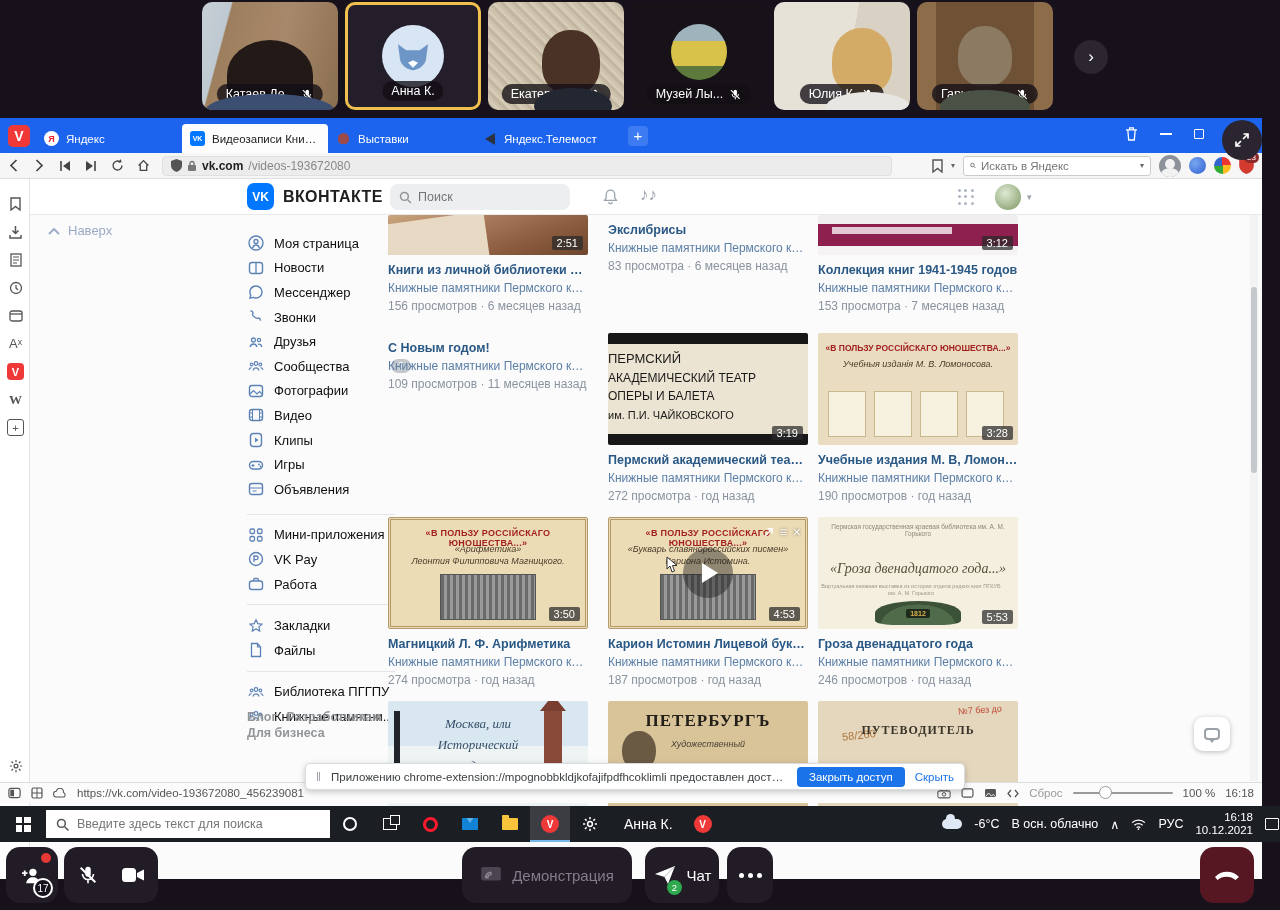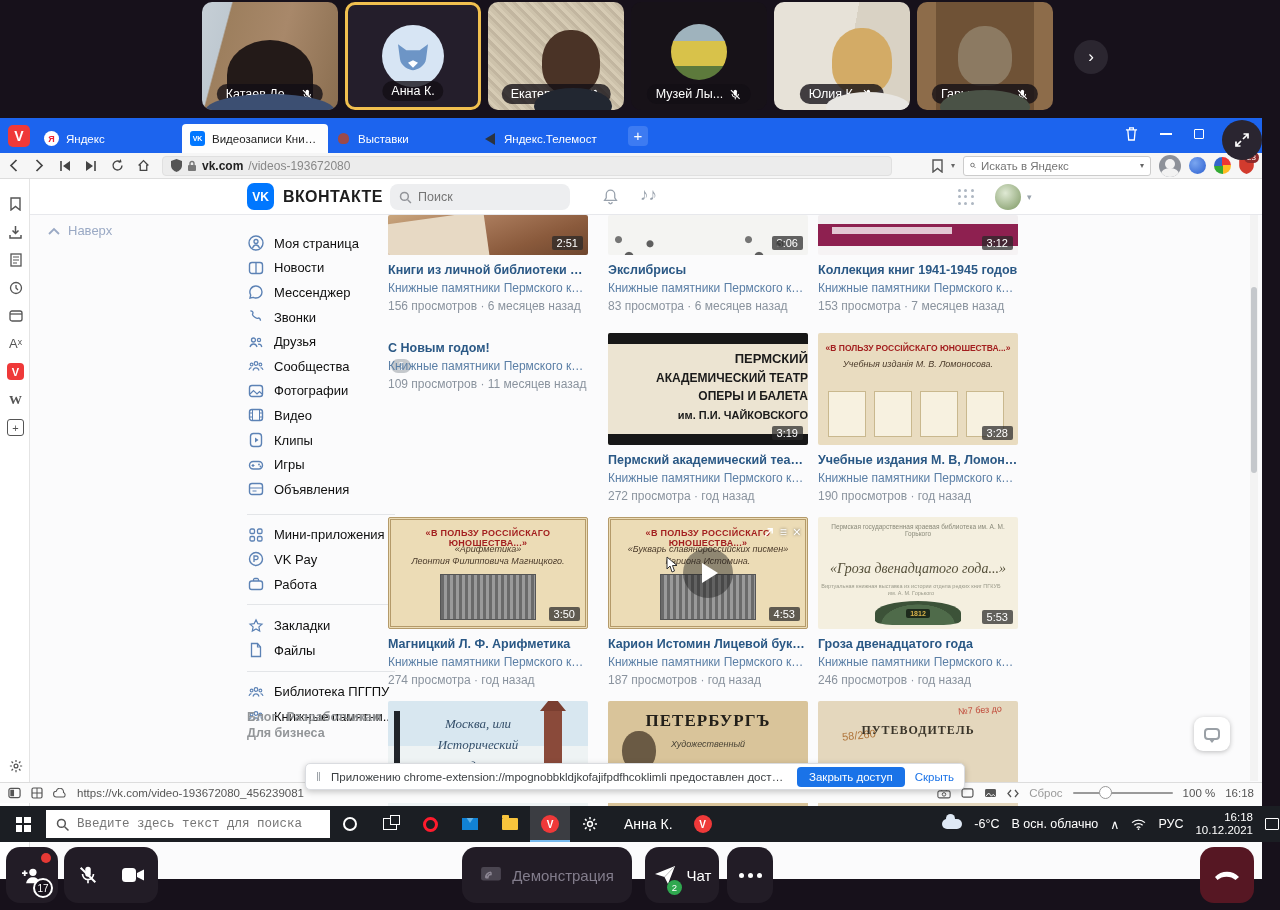--- a/index.html
+++ b/index.html
@@ -116,21 +116,21 @@
   .th-orn:before, .th-orn:after { content:""; position:absolute; bottom:-14px; width:70px; height:42px; background:radial-gradient(circle at 30% 70%,#3a3a3a 0 4px,transparent 5px),radial-gradient(circle at 60% 40%,#3a3a3a 0 3px,transparent 4px),radial-gradient(circle at 80% 80%,#555 0 5px,transparent 6px),radial-gradient(circle at 15% 30%,#555 0 3px,transparent 4px); opacity:.8; }
   .th-orn:before { left:0; } .th-orn:after { right:0; }
   .th-maroon { background:linear-gradient(180deg,#f1eef0 0 22%,#8e2050 22% 78%,#f6f3f4 78% 100%); }
   .th-maroon:before { content:""; position:absolute; left:14px; top:30%; width:120px; height:7px; background:rgba(255,255,255,.75); }
   .th-ny { background:linear-gradient(180deg,#efe9da 0 55%,#cdd8bc 55% 100%); }
   .th-ny:before { content:""; position:absolute; left:58px; bottom:18px; width:26px; height:40px; border-radius:40% 40% 20% 20%; background:#b8483c; }
   .th-ny:after { content:""; position:absolute; left:96px; bottom:16px; width:34px; height:20px; border-radius:50% 50% 30% 30%; background:#d7a43c; }
   .th-theater { background:#ece4d2; }
   .th-theater .bar { position:absolute; left:0; width:100%; height:11px; background:#171717; }
   .th-theater .bar.top { top:0; } .th-theater .bar.bot { bottom:0; }
-  .th-theater .tx { position:absolute; left:0; width:100%; text-align:right; color:#1a1a1a; font-weight:bold; }
+  .th-theater .tx { position:absolute; left:0; width:100%; text-align:left; color:#1a1a1a; font-weight:normal; }
   .th-lomo { background:#e9dcc0; }
   .th-lomo .pages { position:absolute; left:10px; bottom:8px; display:flex; gap:8px; }
   .th-lomo .pages i { width:38px; height:46px; background:#f7f1e0; border:1px solid #c9b88e; }
   .parch { background:#ecdcb6; border:3px double #b49a6a; }
   .parch .red { position:absolute; left:0; top:8px; width:100%; text-align:center; color:#a31f1f; font-weight:bold; font-size:9px; letter-spacing:.3px; }
   .parch .it { position:absolute; left:0; width:100%; text-align:center; color:#4a3a2a; font-style:italic; font-size:9px; }
   .parch .eng { position:absolute; left:50%; transform:translateX(-50%); bottom:6px; width:96px; height:46px; background:repeating-linear-gradient(90deg,#6a6a6a 0 3px,#9a9a9a 3px 6px); border:1px solid #555; }
   .th-groza { background:#f4efdf; }
   .th-groza .hdr { position:absolute; left:0; top:6px; width:100%; text-align:center; font-size:6.5px; color:#8a8a7a; }
   .th-groza .ttl { position:absolute; left:0; top:44px; width:100%; text-align:center; font-size:14px; font-style:italic; color:#55503a; font-family:"Liberation Serif","DejaVu Serif",serif; }
@@ -177,21 +177,21 @@
 
   #right-strip { position:absolute; left:1262px; top:118px; width:18px; height:685px; background:#17111b; }
   #expandbtn { position:absolute; left:1222px; top:120px; width:40px; height:40px; border-radius:50%; background:#2a2530; display:flex; align-items:center; justify-content:center; z-index:50; }
 
   
   #taskbar { position:absolute; left:0; top:806px; width:1280px; height:36px; background:#1b1e23; display:flex; align-items:center; color:#fff; }
   #startbtn { width:46px; height:36px; display:flex; align-items:center; justify-content:center; }
   .winlogo { width:15px; height:15px; display:grid; grid-template-columns:1fr 1fr; gap:2px; }
   .winlogo i { background:#fff; }
   #tb-search { width:284px; height:28px; background:#fff; display:flex; align-items:center; gap:8px; padding:0 10px; }
-  #tb-search input { border:0; outline:0; flex:1; font-size:12.5px; color:#7f1d1d; font-family:Liberation Mono, monospace; }
+  #tb-search input { border:0; outline:0; flex:1; font-size:12.5px; color:#7f1d1d; font-family:Liberation Sans, sans-serif; }
   .tbico { width:40px; height:36px; display:flex; align-items:center; justify-content:center; position:relative; }
   .tbico.active { background:rgba(255,255,255,.14); box-shadow:inset 0 -2px 0 #76b9ed; }
   .ring { width:14px; height:14px; border:2px solid #fff; border-radius:50%; }
   .ring.opera { border-color:#ff1b2d; width:15px; height:15px; border-width:3px; }
   .tview { width:14px; height:12px; border:1.5px solid #fff; position:relative; }
   .tview:after { content:""; position:absolute; right:-4px; top:-4px; width:8px; height:8px; border:1.5px solid #fff; background:#1b1e23; }
   .mailico { width:16px; height:12px; background:#1182d4; position:relative; overflow:hidden; }
   .mailico:before { content:""; position:absolute; left:0; top:-7px; width:16px; height:12px; background:#5fb2e8; transform:rotate(0deg); clip-path:polygon(0 0,50% 100%,100% 0); }
   .folder { width:16px; height:12px; background:#f8c43c; border-radius:1px; position:relative; }
   .folder:before { content:""; position:absolute; left:0; top:-3px; width:7px; height:3px; background:#f8c43c; border-radius:1px 1px 0 0; }
@@ -671,23 +671,20 @@
 
           <div class="vcard" style="left:0;top:0">
             <div class="vthumb cut th-book">
                 <span class="dur">2:51</span>
               </div>
             <div class="vtitle">Книги из личной библиотеки Смышляе...</div>
             <div class="vchan">Книжные памятники Пермского края</div>
             <div class="vstats">156 просмотров · 6 месяцев назад</div>
           </div>
           <div class="vcard" style="left:220px;top:0">
-            <div class="vthumb cut th-orn">
-                <span class="dur">3:06</span>
-              </div>
             <div class="vtitle">Экслибрисы</div>
             <div class="vchan">Книжные памятники Пермского края</div>
             <div class="vstats">83 просмотра · 6 месяцев назад</div>
           </div>
           <div class="vcard" style="left:430px;top:0">
             <div class="vthumb cut th-maroon">
                 <span class="dur">3:12</span>
               </div>
             <div class="vtitle">Коллекция книг 1941-1945 годов</div>
             <div class="vchan">Книжные памятники Пермского края</div>

